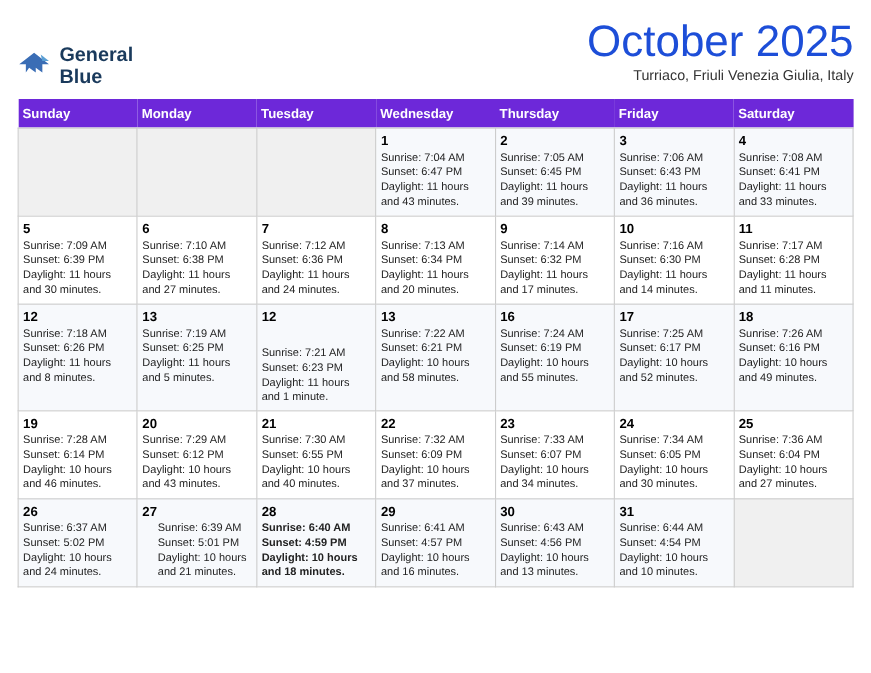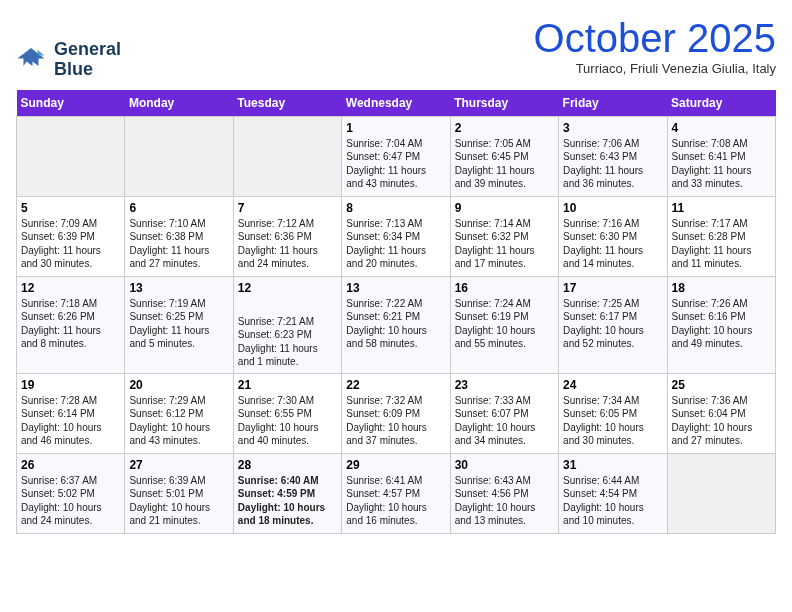--- a/index.html
+++ b/index.html
@@ -309,21 +309,21 @@
       <tr>
         <td>
           <span class="day-number">26</span>
           <div class="day-info" style="white-space: pre-line;">Sunrise: 6:37 AM
 Sunset: 5:02 PM
 Daylight: 10 hours
 and 24 minutes.</div>
         </td>
         <td>
           <span class="day-number">27</span>
-          <div class="day-info" style="white-space: pre-line;">Sunrise: 6:39 AM
+          <div class="day-info" style="white-space: pre-line; margin-left: 14px;">Sunrise: 6:39 AM
 Sunset: 5:01 PM
 Daylight: 10 hours
 and 21 minutes.</div>
         </td>
         <td>
           <span class="day-number">28</span>
           <div class="day-info" style="white-space: pre-line; font-weight: bold;">Sunrise: 6:40 AM
 Sunset: 4:59 PM
 Daylight: 10 hours
 and 18 minutes.</div>

